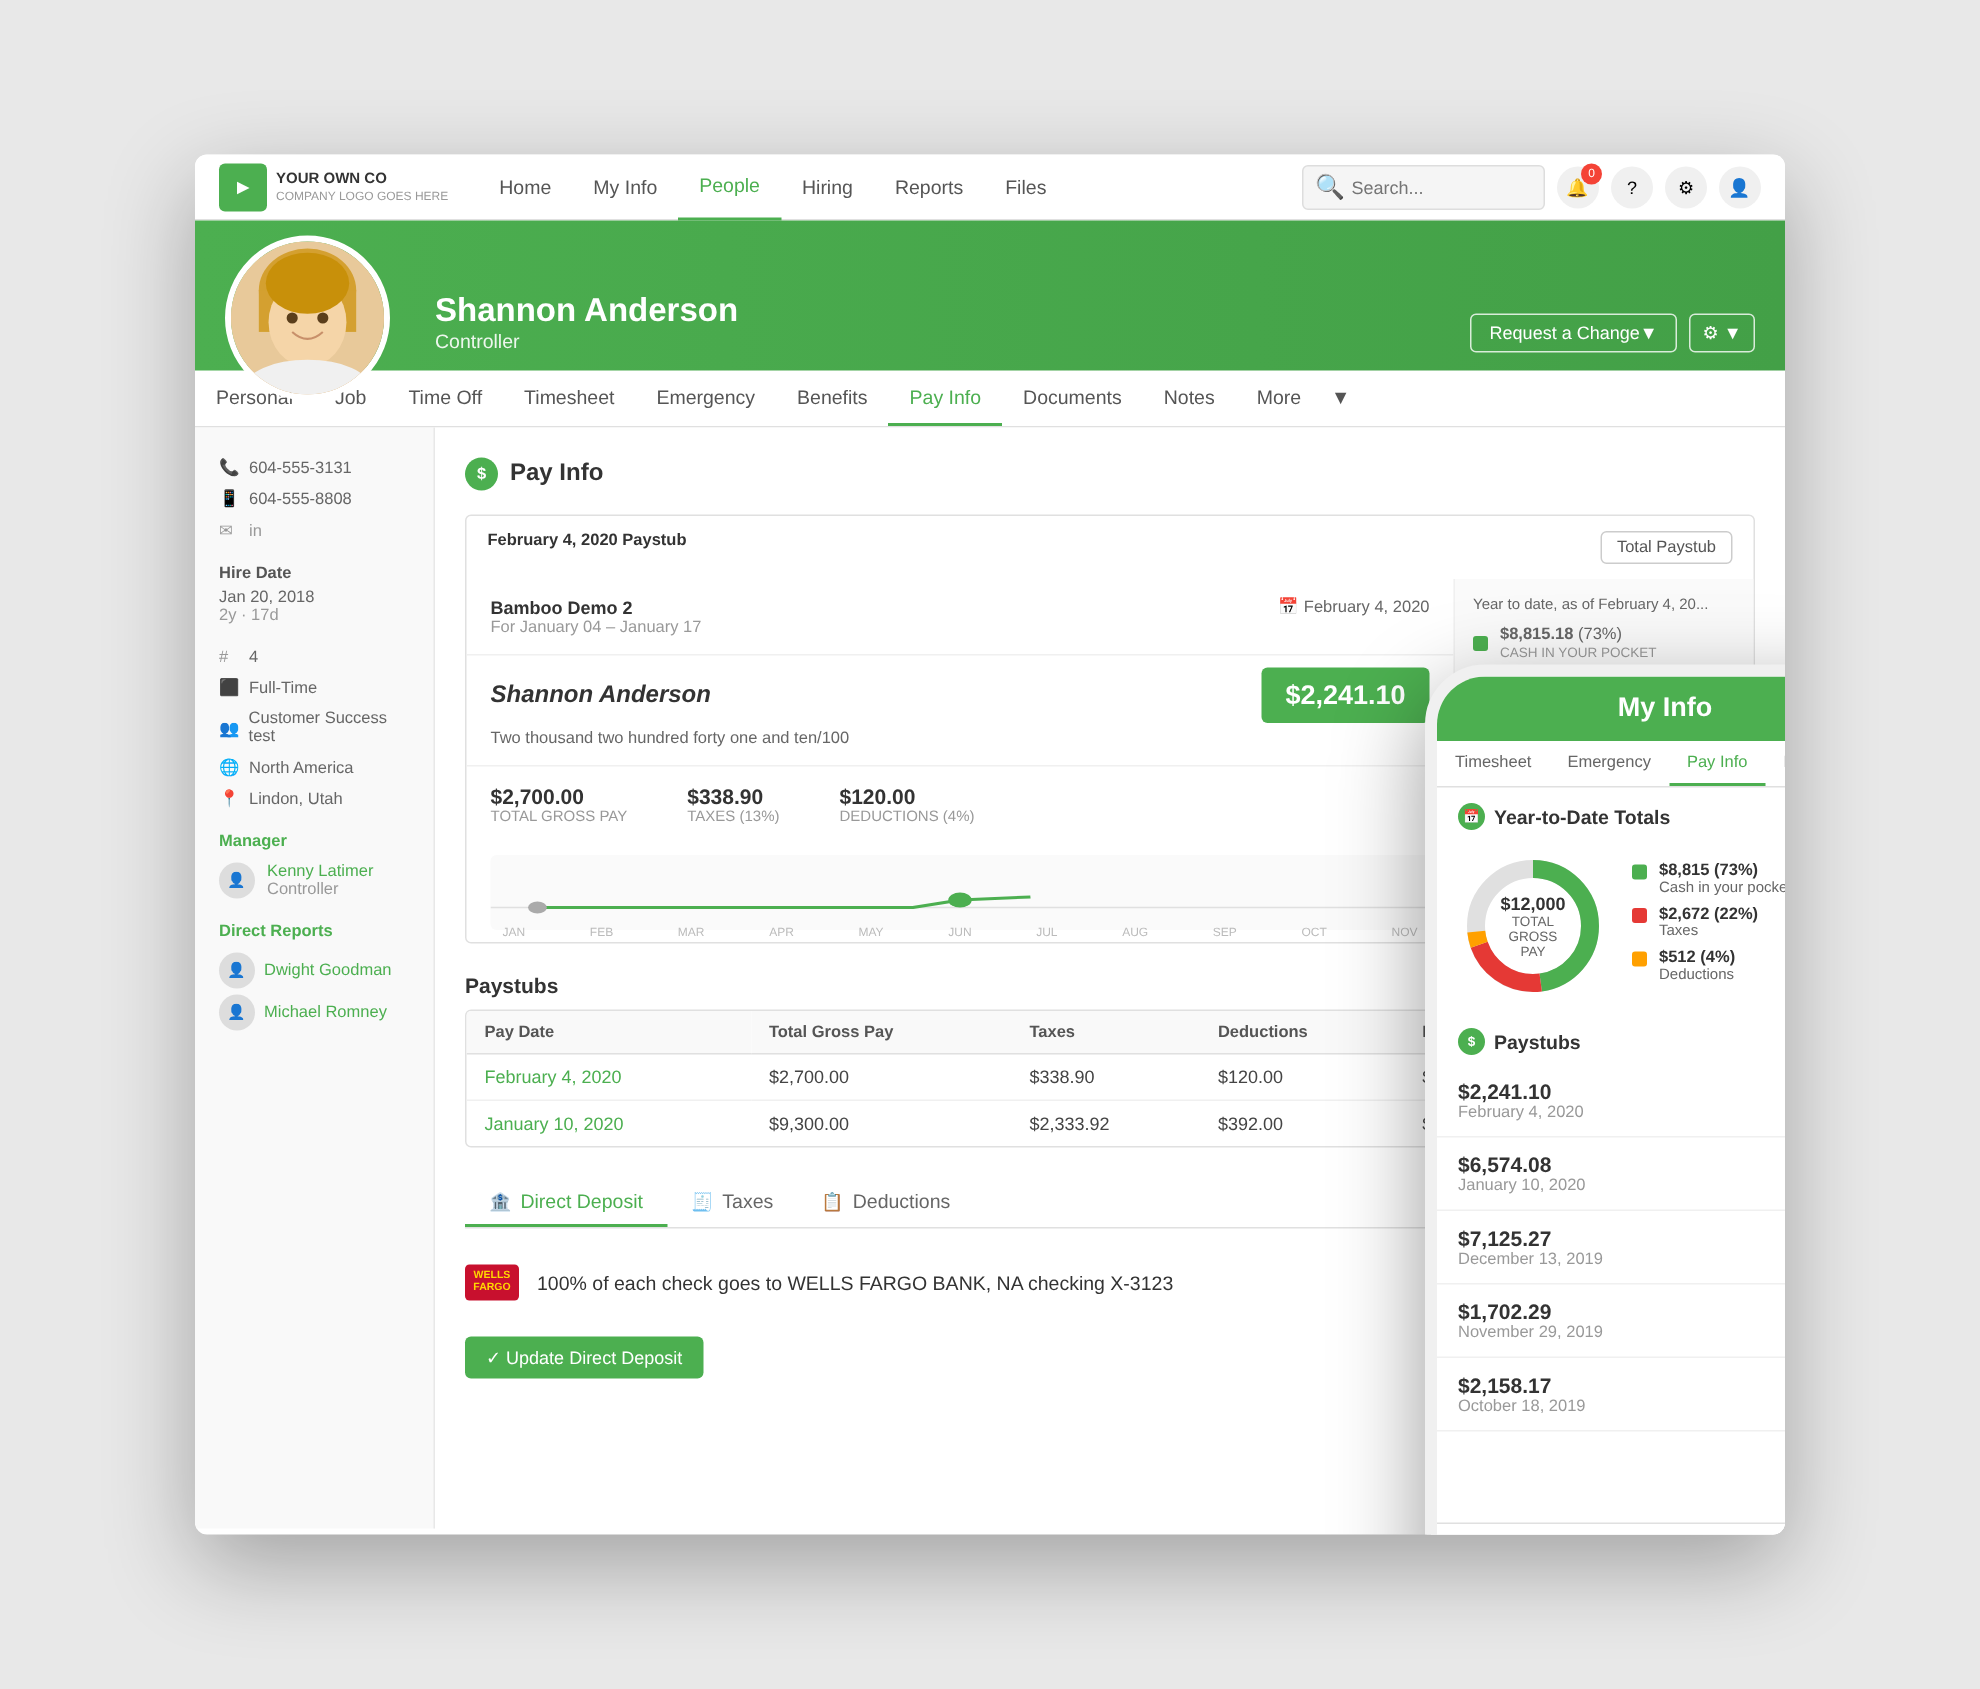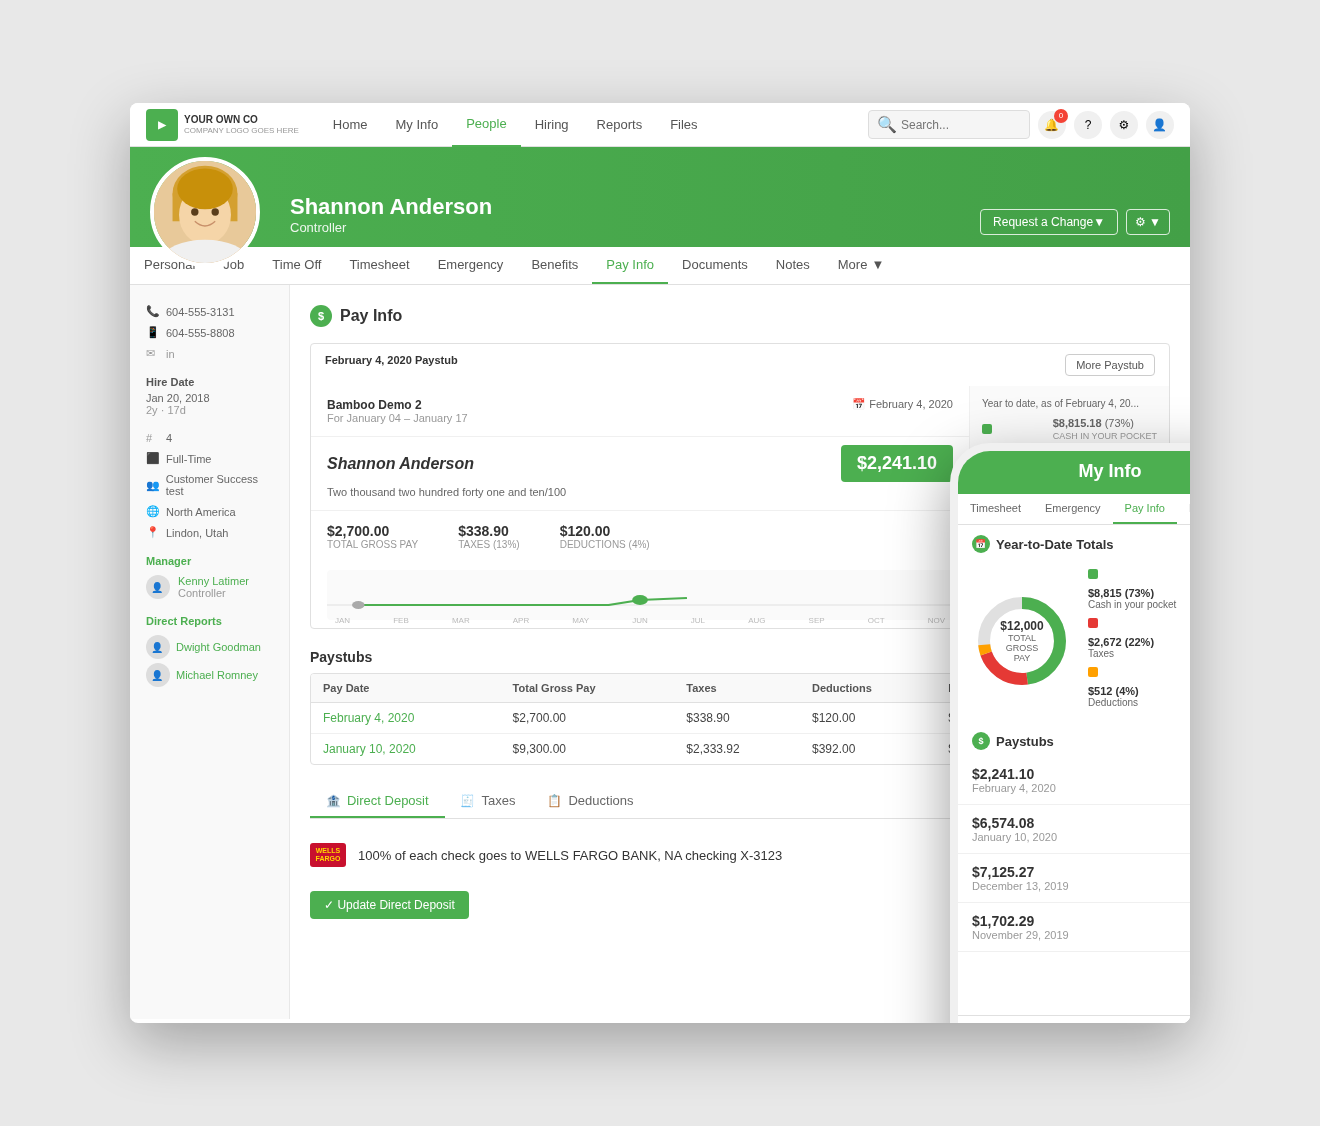--- a/index.html
+++ b/index.html
@@ -70,21 +70,21 @@
     .paystub-date { font-size: 11px; color: #666; }
     .paystub-name-row { padding: 8px 16px 4px; display: flex; justify-content: space-between; align-items: center; }
     .paystub-emp-name { font-size: 16px; font-weight: 600; color: #333; font-style: italic; }
     .paystub-amount { background: #4caf50; color: #fff; padding: 8px 16px; border-radius: 4px; font-size: 18px; font-weight: 600; }
     .paystub-written { font-size: 11px; color: #666; padding: 0 16px 12px; }
     .paystub-breakdown { display: flex; gap: 40px; padding: 12px 16px; border-top: 1px solid #f0f0f0; }
     .breakdown-item { }
     .breakdown-amount { font-size: 14px; font-weight: 600; color: #333; }
     .breakdown-label { font-size: 10px; color: #999; text-transform: uppercase; }
     .ytd-items { display: flex; flex-direction: column; gap: 4px; }
-    .ytd-item { display: flex; align-items: center; gap: 8px; justify-content: space-between; }
+    .ytd-item { display: flex; align-items: center; gap: 8px; }
     .ytd-dot { width: 10px; height: 10px; border-radius: 2px; }
     .ytd-dot.green { background: #4caf50; }
     .ytd-dot.red { background: #e53935; }
     .ytd-dot.yellow { background: #ffa000; }
     .ytd-text { font-size: 11px; color: #666; }
     .ytd-amount { font-weight: 600; }
 
     
     .view-paystub-btn { border: 1px solid #ccc; background: #fff; padding: 4px 10px; border-radius: 4px; font-size: 11px; color: #555; cursor: pointer; }
 
@@ -125,21 +125,21 @@
     .phone-section-title { display: flex; align-items: center; gap: 6px; font-size: 13px; font-weight: 600; padding: 10px 14px 6px; color: #333; }
     .phone-section-icon { width: 18px; height: 18px; background: #4caf50; border-radius: 50%; display: flex; align-items: center; justify-content: center; color: #fff; font-size: 9px; }
 
     
     .donut-section { display: flex; align-items: center; padding: 8px 14px; gap: 16px; }
     .donut-chart { width: 100px; height: 100px; position: relative; flex-shrink: 0; }
     .donut-center { position: absolute; top: 50%; left: 50%; transform: translate(-50%, -50%); text-align: center; }
     .donut-total { font-size: 12px; font-weight: 700; color: #333; }
     .donut-label { font-size: 9px; color: #666; }
     .donut-legend { flex: 1; }
-    .legend-item { display: flex; align-items: flex-start; gap: 8px; margin-bottom: 6px; flex-direction: column; }
+    .legend-item { display: flex; align-items: flex-start; gap: 8px; margin-bottom: 6px; }
     .legend-dot { width: 10px; height: 10px; border-radius: 2px; margin-top: 2px; flex-shrink: 0; }
     .legend-dot.green { background: #4caf50; }
     .legend-dot.red { background: #e53935; }
     .legend-dot.yellow { background: #ffa000; }
     .legend-text { font-size: 11px; }
     .legend-amount { font-weight: 600; color: #333; }
     .legend-sub { color: #666; font-size: 10px; }
 
     
     .phone-paystub-item { display: flex; justify-content: space-between; align-items: center; padding: 10px 14px; border-bottom: 1px solid #f0f0f0; cursor: pointer; }
@@ -236,21 +236,21 @@
   <div class="profile-sub-nav">
     <div class="sub-nav-link">Personal</div>
     <div class="sub-nav-link">Job</div>
     <div class="sub-nav-link">Time Off</div>
     <div class="sub-nav-link">Timesheet</div>
     <div class="sub-nav-link">Emergency</div>
     <div class="sub-nav-link">Benefits</div>
     <div class="sub-nav-link active">Pay Info</div>
     <div class="sub-nav-link">Documents</div>
     <div class="sub-nav-link">Notes</div>
-    <div class="sub-nav-link" style="display:flex;align-items:center;gap:4px;">
+    <div class="sub-nav-link" style="display:flex;align-items:center;gap:20px;">
       <span>More</span>
       <span>▼</span>
     </div>
   </div>
 
   <div class="main-layout">
 
     <div class="sidebar">
       <div class="sidebar-section">
         <div class="sidebar-item">
@@ -321,21 +321,21 @@
       <div class="section-title">
         <div class="section-icon">$</div>
         <span>Pay Info</span>
       </div>
 
       <div class="paystub-card">
         <div style="display:flex;justify-content:space-between;align-items:flex-start;padding:10px 14px;">
           <div>
             <div style="font-size:11px;font-weight:600;color:#333;">February 4, 2020 Paystub</div>
           </div>
-          <button class="view-paystub-btn">More Paystub</button>
+          <button class="view-paystub-btn">Total Paystub</button>
         </div>
         <div class="paystub-card-inner">
           <div class="paystub-main">
             <div class="paystub-card-header">
               <div>
                 <div class="paystub-company">Bamboo Demo 2</div>
                 <div class="paystub-period">For January 04 – January 17</div>
               </div>
               <div class="paystub-date">
                 <span>📅</span>

